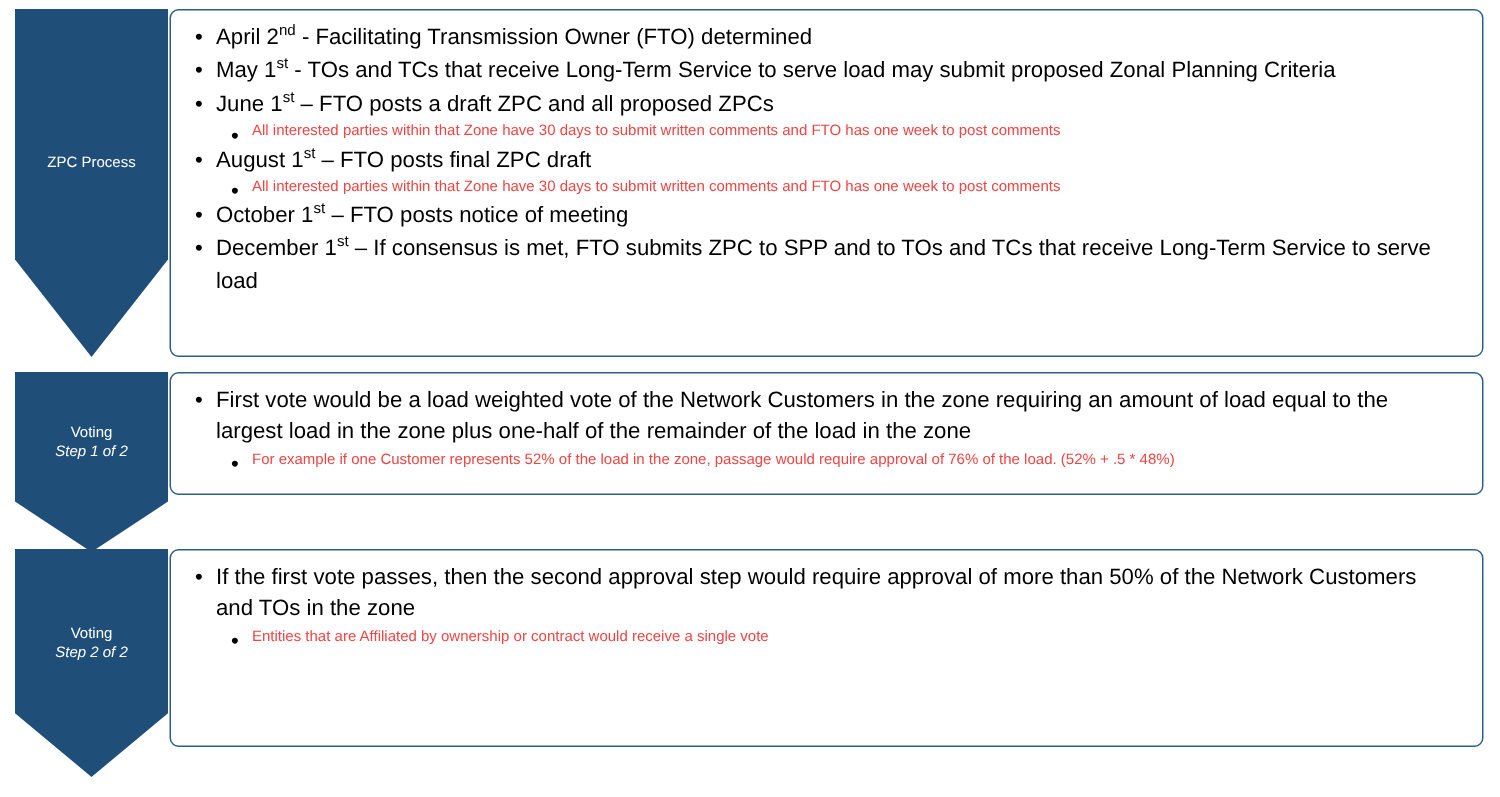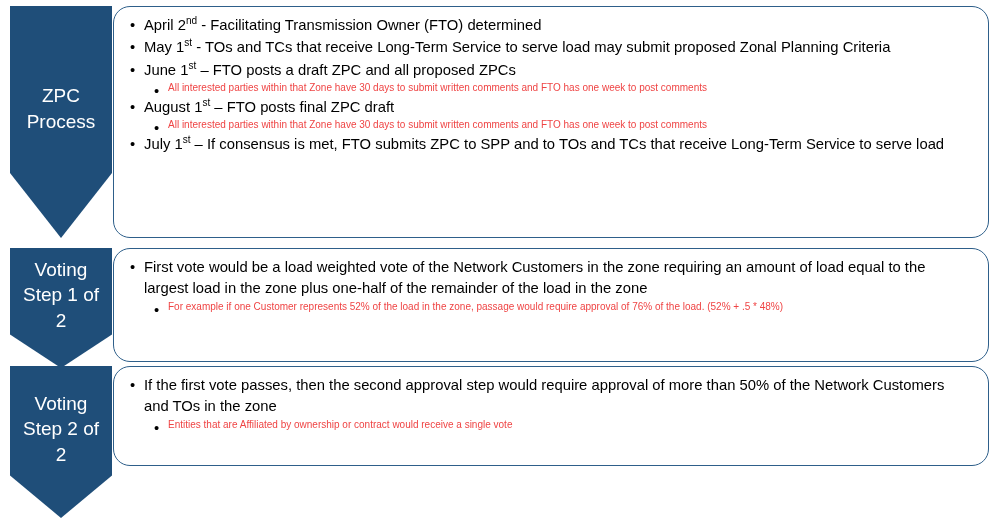--- a/index.html
+++ b/index.html
@@ -28,40 +28,41 @@
   .chevron {
     position: absolute;
     left: 10px;
     width: 102px;
     background: #1F4E79;
     color: #ffffff;
     display: flex;
     align-items: center;
     justify-content: center;
     text-align: center;
-    font-size: 19px;
+    font-size: 10px;
     line-height: 1.35;
     box-sizing: border-box;
     padding: 0 6px 26px 6px;
     -webkit-clip-path: polygon(0% 0%, 100% 0%, 100% 72%, 50% 100%, 0% 72%);
     clip-path: polygon(0% 0%, 100% 0%, 100% 72%, 50% 100%, 0% 72%);
   }
   .chevron-label {
     display: block;
   }
   .chevron-label .l2 {
     display: block;
+    font-style: italic;
   }
   
   .content-box {
     position: absolute;
     left: 113px;
     width: 876px;
     border: 1.6px solid #2E5F8A;
-    border-radius: 17px;
+    border-radius: 6px;
     background: #ffffff;
     box-sizing: border-box;
     padding: 8px 20px 8px 14px;
   }
   ul.lvl1 {
     list-style: none;
     margin: 0;
     padding: 0;
   }
   ul.lvl1 > li {
@@ -108,24 +109,24 @@
     font-size: 0.68em;
     vertical-align: super;
     line-height: 0;
   }
 
   
   #row-zpc .chevron   { top: 6px;  height: 232px; }
   #row-zpc .content-box { top: 6px; height: 232px; }
 
   #row-vote1 .chevron { top: 248px; height: 120px; }
-  #row-vote1 .content-box { top: 248px; height: 114px; }
+  #row-vote1 .content-box { top: 248px; height: 82px; }
 
   #row-vote2 .chevron { top: 366px; height: 152px; }
-  #row-vote2 .content-box { top: 366px; height: 100px; }
+  #row-vote2 .content-box { top: 366px; height: 132px; }
 </style>
 </head>
 <body>
 
 <div class="diagram">
 
   <div class="row" id="row-zpc">
     <div class="chevron">
       <span class="chevron-label">
         <span>ZPC Process</span>
@@ -149,21 +150,24 @@
         </li>
         <li>
           <span>August 1</span><sup>st</sup><span> – FTO posts final ZPC draft</span>
           <div class="sub-wrap">
             <ul class="lvl2">
               <li>All interested parties within that Zone have 30 days to submit written comments and FTO has one week to post comments</li>
             </ul>
           </div>
         </li>
         <li>
-          <span>July 1</span><sup>st</sup><span> – If consensus is met, FTO submits ZPC to SPP and to TOs and TCs that receive Long-Term Service to serve load</span>
+          <span>October 1</span><sup>st</sup><span> – FTO posts notice of meeting</span>
+        </li>
+        <li>
+          <span>December 1</span><sup>st</sup><span> – If consensus is met, FTO submits ZPC to SPP and to TOs and TCs that receive Long-Term Service to serve load</span>
         </li>
       </ul>
     </div>
   </div>
 
   <div class="row" id="row-vote1">
     <div class="chevron">
       <span class="chevron-label">
         <span>Voting</span>
         <span class="l2">Step 1 of 2</span>

